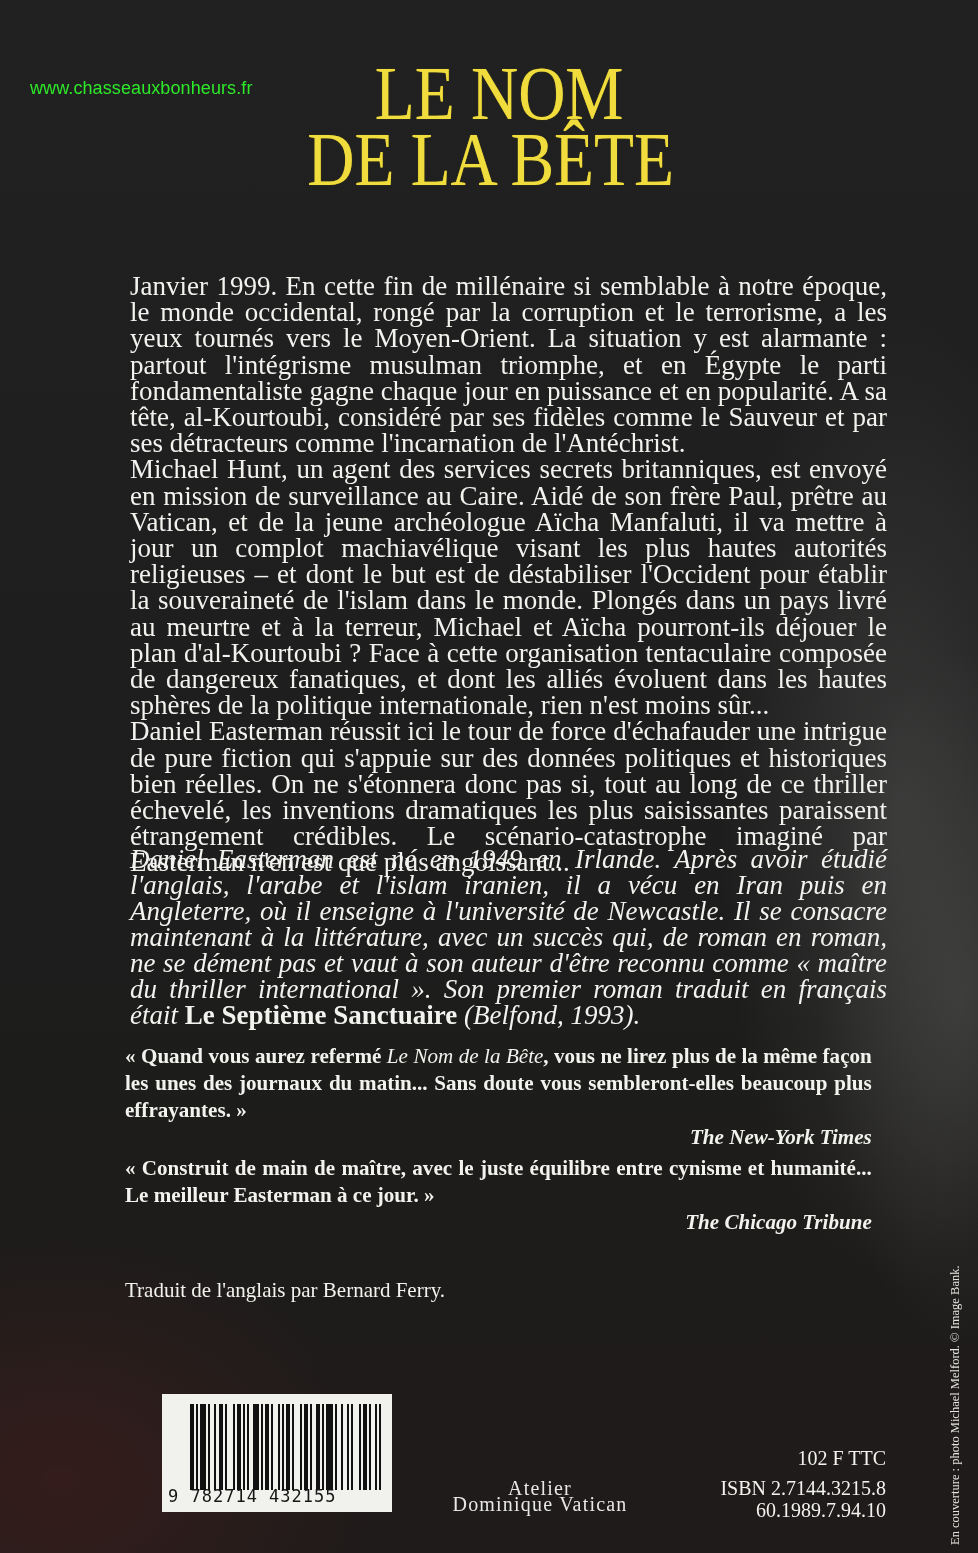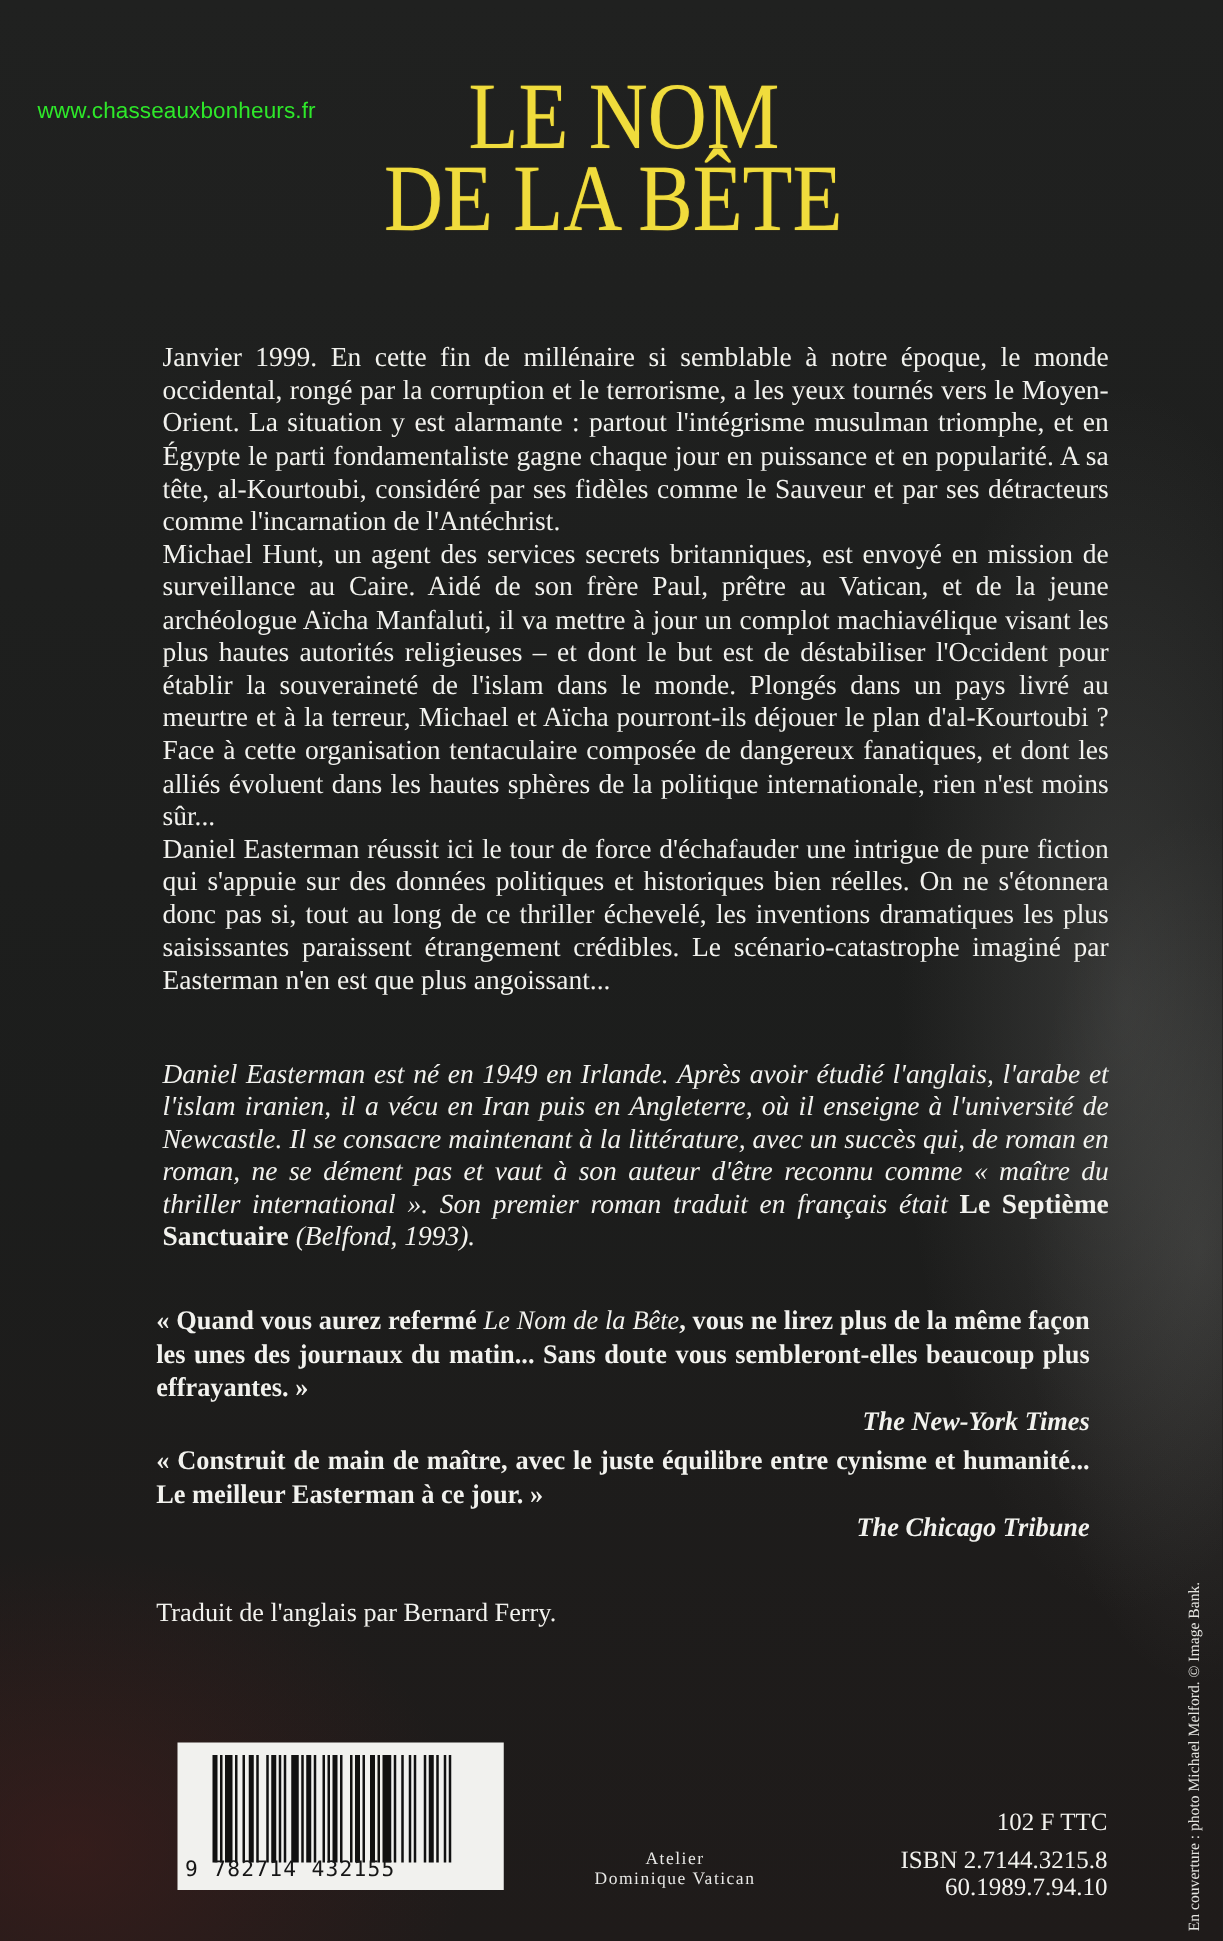--- a/index.html
+++ b/index.html
@@ -36,21 +36,21 @@
       font-size: 76px; line-height: 66px;
       transform: scaleX(0.86);
       transform-origin: 500px 0;
       text-shadow: 0 0 1px #8a7a20;
     }
     .title div { white-space: nowrap; }
     .title .l1 { padding-left: 20px; }
 
     .body-text {
       left: 130px; width: 757px;
-      font-size: 22px;
+      font-size: 27px;
       line-height: 26.2px;
       text-align: justify;
     }
     .synopsis { top: 273px; }
     .synopsis p { margin: 0; }
     .bio {
       top: 846px;
       font-style: italic;
       line-height: 26px;
     }
@@ -70,39 +70,39 @@
     }
     .q1 { top: 1043px; }
     .q2 { top: 1155px; }
 
     .translator {
       left: 125px; top: 1278px;
       font-size: 21px;
     }
 
     .barcode {
-      left: 142px; top: 1394px;
-      width: 261px; height: 118px;
+      left: 162px; top: 1394px;
+      width: 230px; height: 118px;
       background: #f1f1ee;
     }
     .barcode .bars {
       position: absolute; left: 28px; top: 10px; width: 192px; height: 86px;
       display: flex; align-items: stretch;
     }
     .barcode .bars span { display: block; background: #111; }
     .barcode .digits {
       position: absolute; left: 6px; bottom: 6px;
       font-family: "DejaVu Sans Mono", "Liberation Mono", monospace;
       font-size: 17px; color: #161616; letter-spacing: 1px;
       white-space: nowrap;
     }
     .publisher {
       left: 440px; top: 1480px; width: 200px;
       text-align: center;
-      font-size: 14px; line-height: 16px;
+      font-size: 20px; line-height: 16px;
       letter-spacing: 1.2px;
       color: #e8e8e6;
     }
     .price {
       right: 92px; top: 1447px;
       font-size: 20px; text-align: right;
     }
     .isbn {
       right: 92px; top: 1477px;
       font-size: 20px; line-height: 22px; text-align: right;

